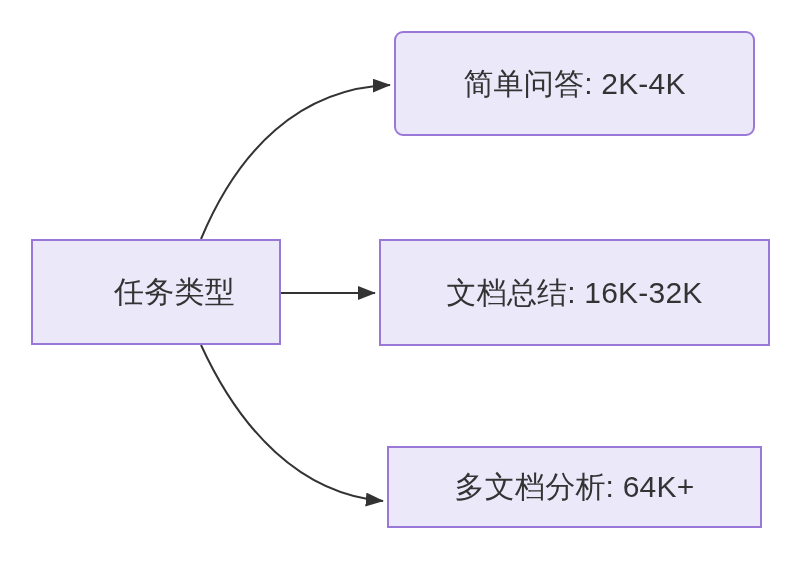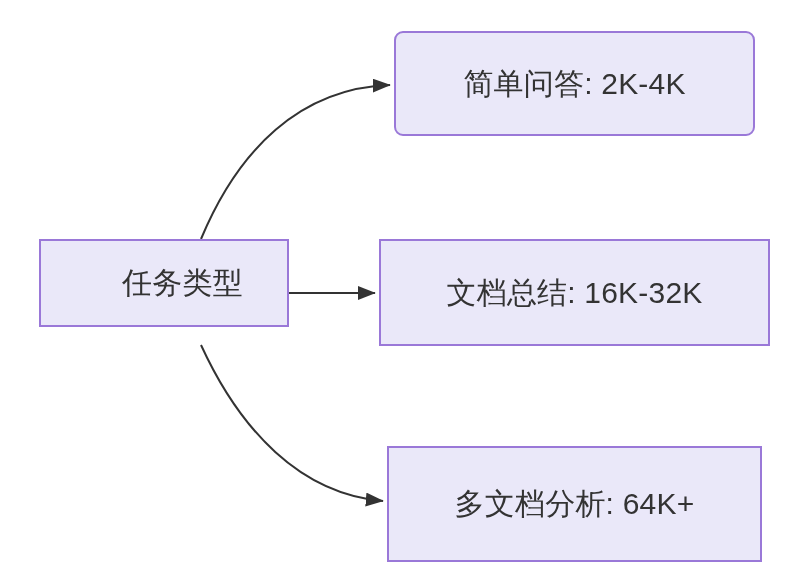--- a/index.html
+++ b/index.html
@@ -38,24 +38,24 @@
   }
   .node-label {
     color: #333333;
     font-size: 30px;
     line-height: 1.2;
     letter-spacing: 0.2px;
     white-space: nowrap;
     text-align: center;
   }
   
-  #node-root        { left: 39px;  top: 239px; width: 250px; height: 88px; padding-left: 37px; }
+  #node-root        { left: 31px;  top: 239px; width: 250px; height: 106px; padding-left: 37px; }
   #node-simple-qa   { left: 394px; top: 31px;  width: 361px; height: 105px; border-radius: 9px; }
   #node-doc-summary { left: 379px; top: 239px; width: 391px; height: 107px; }
-  #node-multi-doc   { left: 387px; top: 446px; width: 375px; height: 116px; }
+  #node-multi-doc   { left: 387px; top: 446px; width: 375px; height: 82px; }
 </style>
 </head>
 <body>
 
 <div id="diagram-canvas">
 
   <svg id="edge-layer" viewBox="0 0 787 572" width="787" height="572" xmlns="http://www.w3.org/2000/svg">
     <defs>
       <marker id="arrowhead" markerWidth="9" markerHeight="7" refX="8.6" refY="3.5" orient="auto" markerUnits="strokeWidth">
         <path d="M 0 0 L 9 3.5 L 0 7 z" fill="#333333"></path>

